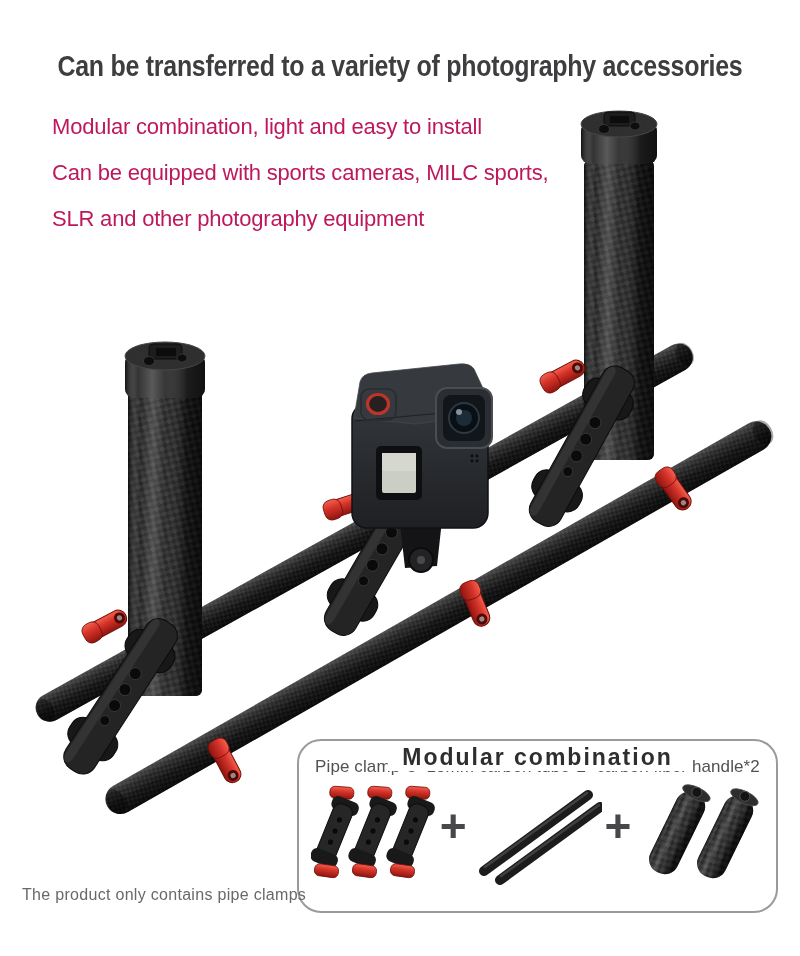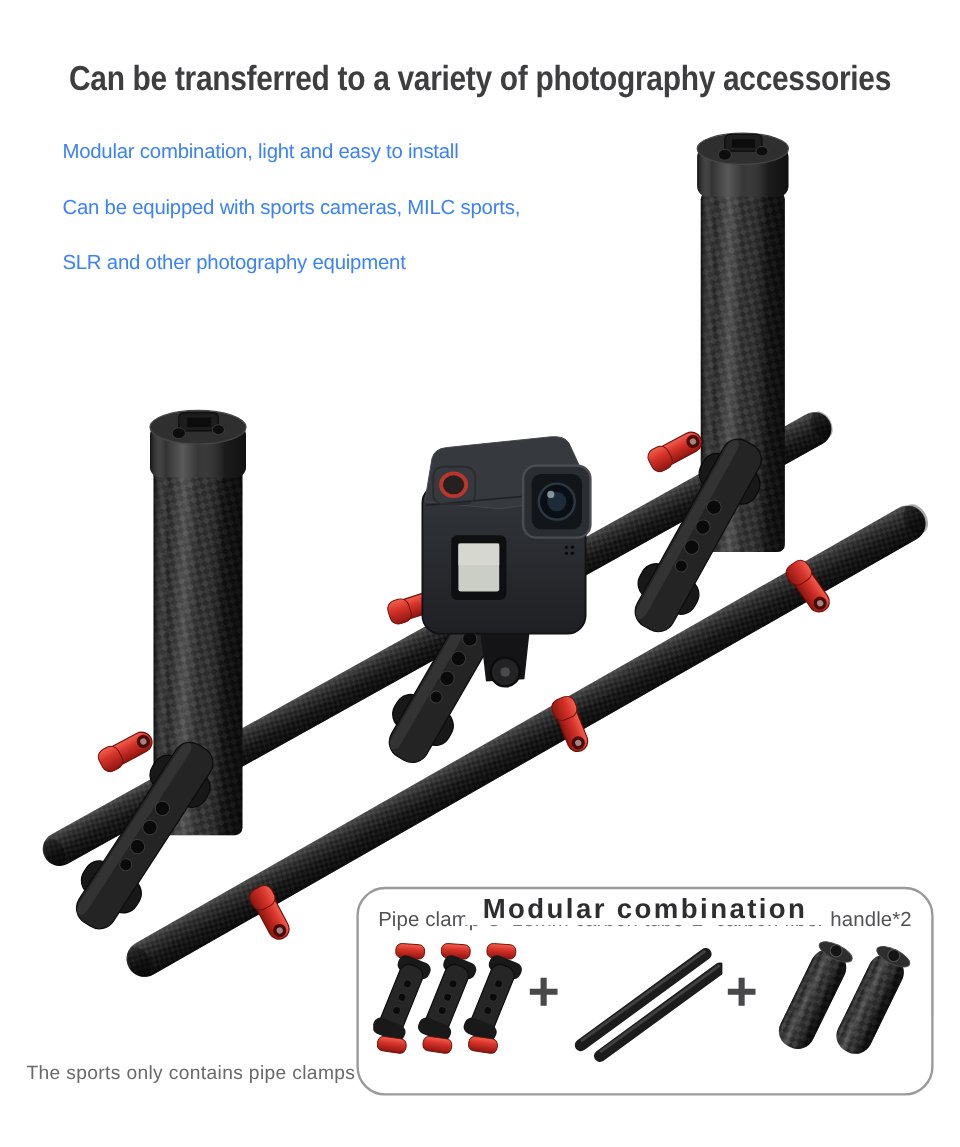--- a/index.html
+++ b/index.html
@@ -8,21 +8,21 @@
     background:#ffffff;font-family:"Liberation Sans",sans-serif;
   }
   .page-title{
     position:absolute;top:31px;left:0;width:800px;text-align:center;
     font-size:29px;font-weight:700;color:#3e3e40;white-space:nowrap;
     transform:scaleX(0.86);transform-origin:400px 50%;letter-spacing:-0.3px;
     z-index:3;
   }
   .desc{
     position:absolute;top:104px;left:52px;z-index:3;
-    font-size:17px;line-height:46px;color:#3b82f6;letter-spacing:-0.2px;
+    font-size:22px;line-height:46px;color:#be185d;letter-spacing:-0.2px;
   }
   .desc span{display:block;}
   #rig{position:absolute;top:0;left:0;z-index:1;}
   .opt-box{
     position:absolute;left:297px;top:739px;width:481px;height:174px;
     border:2px solid #9a9a9a;border-radius:24px;background:#ffffff;
     box-sizing:border-box;z-index:2;
   }
   .opt-title{
     position:absolute;top:-16px;left:50%;transform:translateX(-50%);
@@ -237,13 +237,13 @@
       <line x1="31" y1="99" x2="129" y2="28" stroke="rgba(255,255,255,0.16)" stroke-width="2.5" stroke-linecap="round"></line>
     </svg>
     <span class="plus">+</span>
     <svg width="130" height="112" viewBox="0 0 130 112">
       <use href="#hd" transform="translate(44,54) rotate(26)"></use>
       <use href="#hd" transform="translate(92,58) rotate(26)"></use>
     </svg>
   </div>
 </section>
 
-<p class="footnote">The sports only contains pipe clamps</p>
+<p class="footnote">The product only contains pipe clamps</p>
 
 </body></html>

